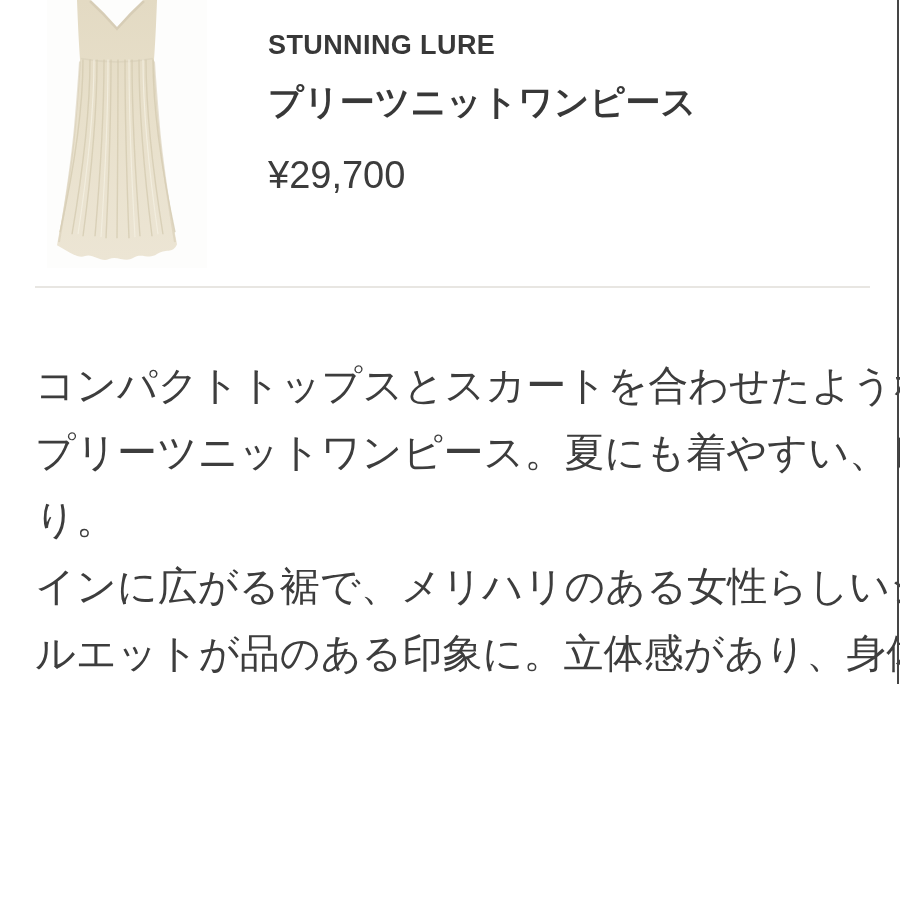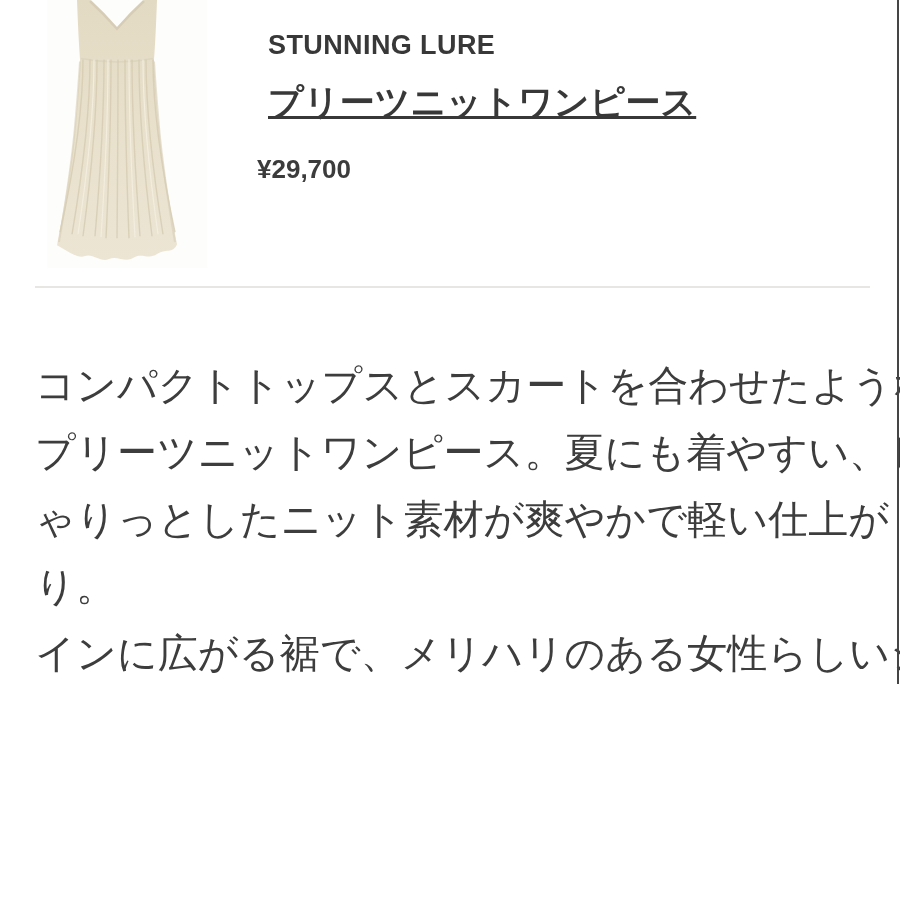--- a/index.html
+++ b/index.html
@@ -43,28 +43,27 @@
     white-space: nowrap;
   }
   .pname {
     position: absolute;
     left: 268px;
     top: 79px;
     font-size: 35px;
     font-weight: 700;
     color: var(--title-text, #383838);
     white-space: nowrap;
-    text-decoration: underline;
   }
   .price {
     position: absolute;
-    left: 257px;
+    left: 268px;
     top: 154px;
-    font-size: 26px;
-    font-weight: 700;
+    font-size: 38px;
+    font-weight: 400;
     color: var(--price-text, #3c3c3c);
     white-space: nowrap;
   }
   
   .divider {
     position: absolute;
     left: 35px;
     top: 286px;
     width: 835px;
     height: 2px;
@@ -145,21 +144,20 @@
     <div class="brand">STUNNING LURE</div>
     <div class="pname">プリーツニットワンピース</div>
     <div class="price">¥29,700</div>
   </div>
 
   <div class="divider"></div>
 
   <div class="desc">
     <div class="desc-line">コンパクトトップスとスカートを合わせたような</div>
     <div class="desc-line">プリーツニットワンピース。夏にも着やすい、し</div>
-    <div class="desc-line">ゃりっとしたニット素材が爽やかで軽い仕上が</div>
     <div class="desc-line">り。</div>
     <div class="desc-line">インに広がる裾で、メリハリのある女性らしいシ</div>
     <div class="desc-line">ルエットが品のある印象に。立体感があり、身体</div>
     <div class="desc-line">のラインをきれいに見せてくれるのもうれしい魅</div>
   </div>
 
   <div class="right-edge"></div>
 </div>
 
 </body></html>

